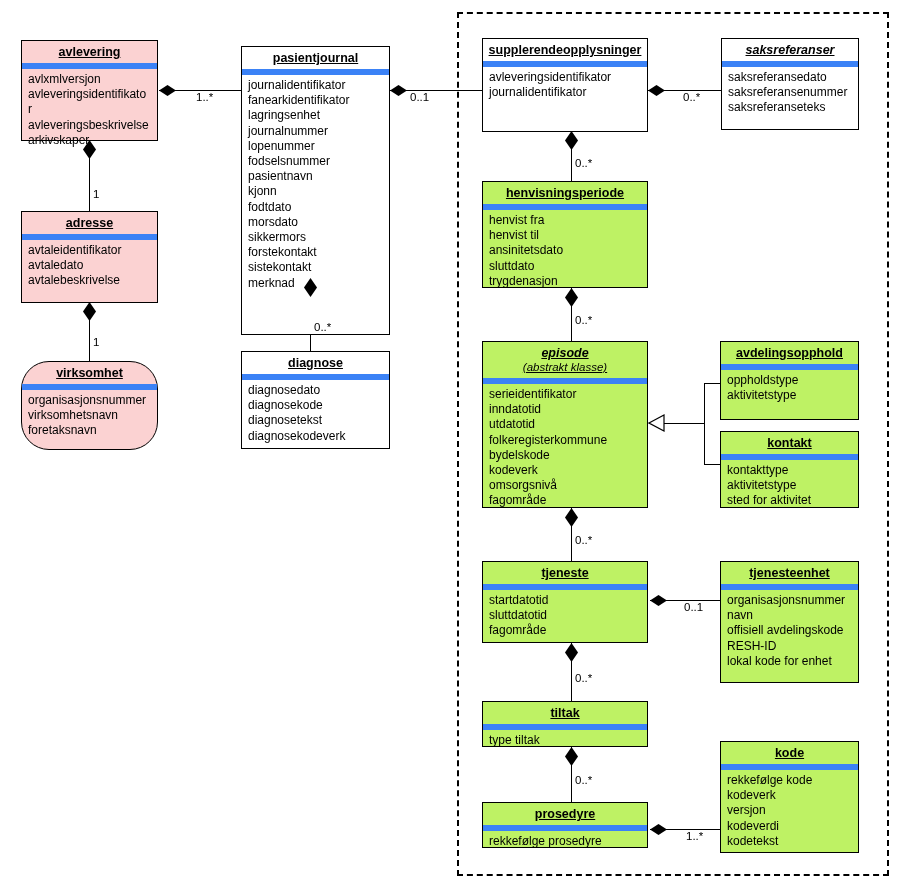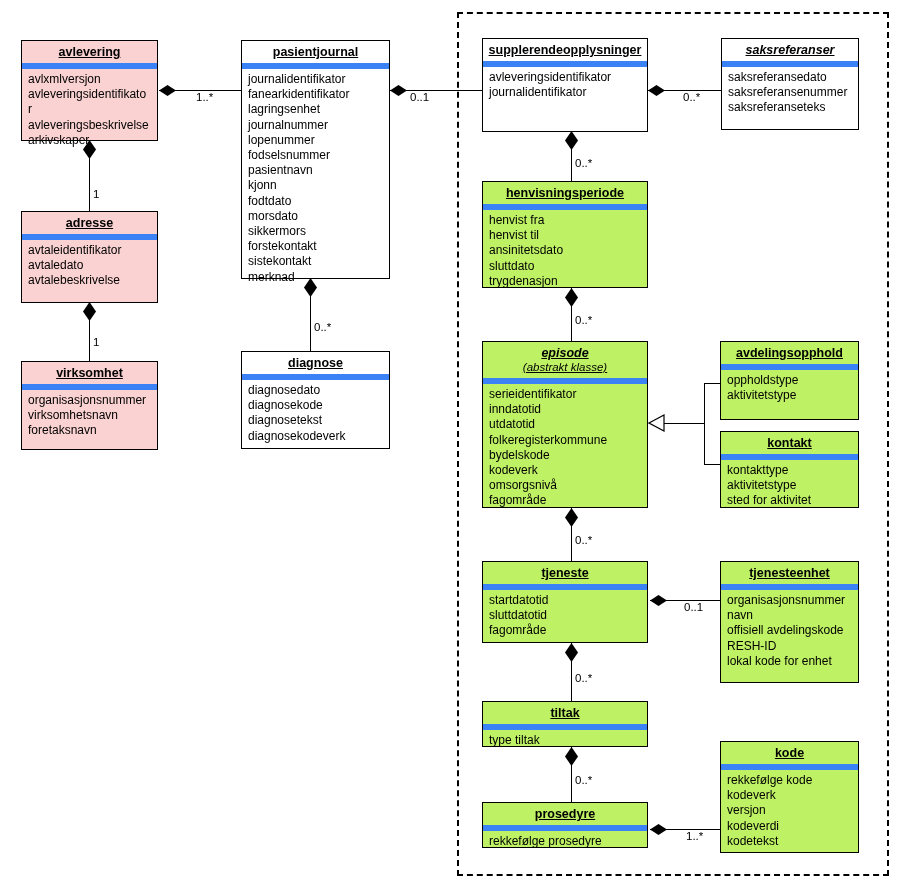--- a/index.html
+++ b/index.html
@@ -183,30 +183,30 @@
 
   <div class="uml-class fill-pink" style="left:21px; top:211px; width:137px; height:92px;">
     <div class="title-band">adresse</div>
     <div class="attr-band">
       <div>avtaleidentifikator</div>
       <div>avtaledato</div>
       <div>avtalebeskrivelse</div>
     </div>
   </div>
 
-  <div class="uml-class fill-pink" style="left:21px; top:361px; width:137px; height:89px;">
+  <div class="uml-class fill-pink" style="left:21px; top:361px; width:137px; height:89px;border-radius:28px;">
     <div class="title-band">virksomhet</div>
     <div class="attr-band">
       <div>organisasjonsnummer</div>
       <div>virksomhetsnavn</div>
       <div>foretaksnavn</div>
     </div>
   </div>
 
-  <div class="uml-class fill-white" style="left:241px; top:40px; width:149px; height:239px;">
+  <div class="uml-class fill-white" style="left:241px; top:46px; width:149px; height:289px;">
     <div class="title-band">pasientjournal</div>
     <div class="attr-band">
       <div>journalidentifikator</div>
       <div>fanearkidentifikator</div>
       <div>lagringsenhet</div>
       <div>journalnummer</div>
       <div>lopenummer</div>
       <div>fodselsnummer</div>
       <div>pasientnavn</div>
       <div>kjonn</div>

